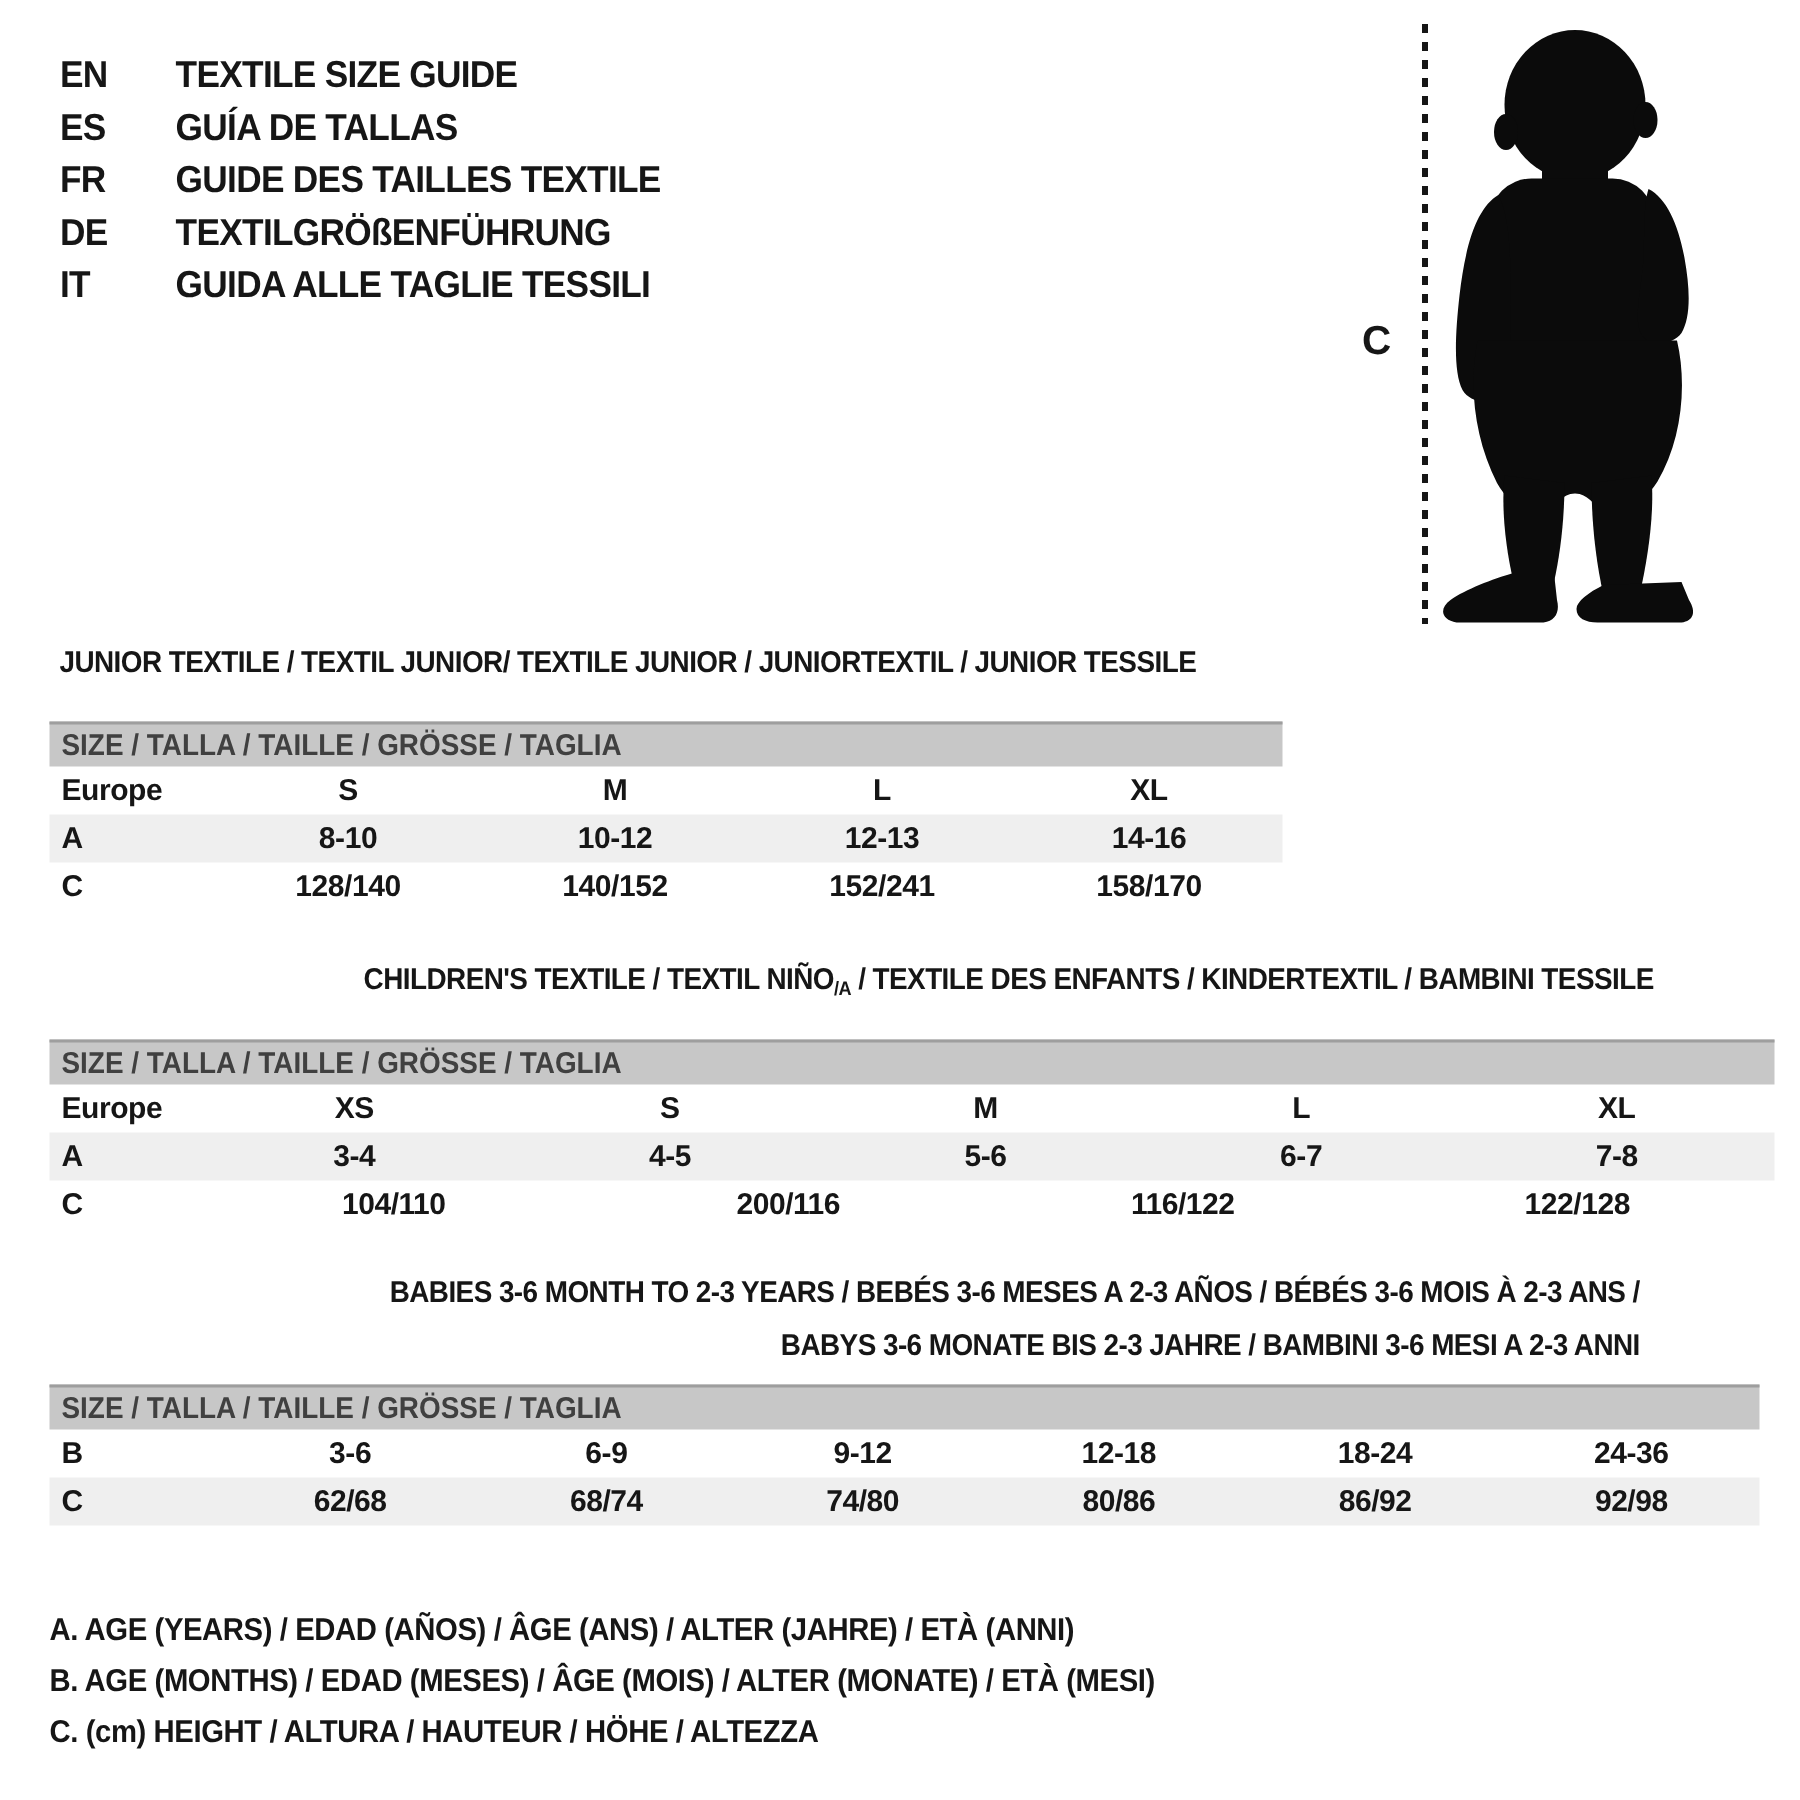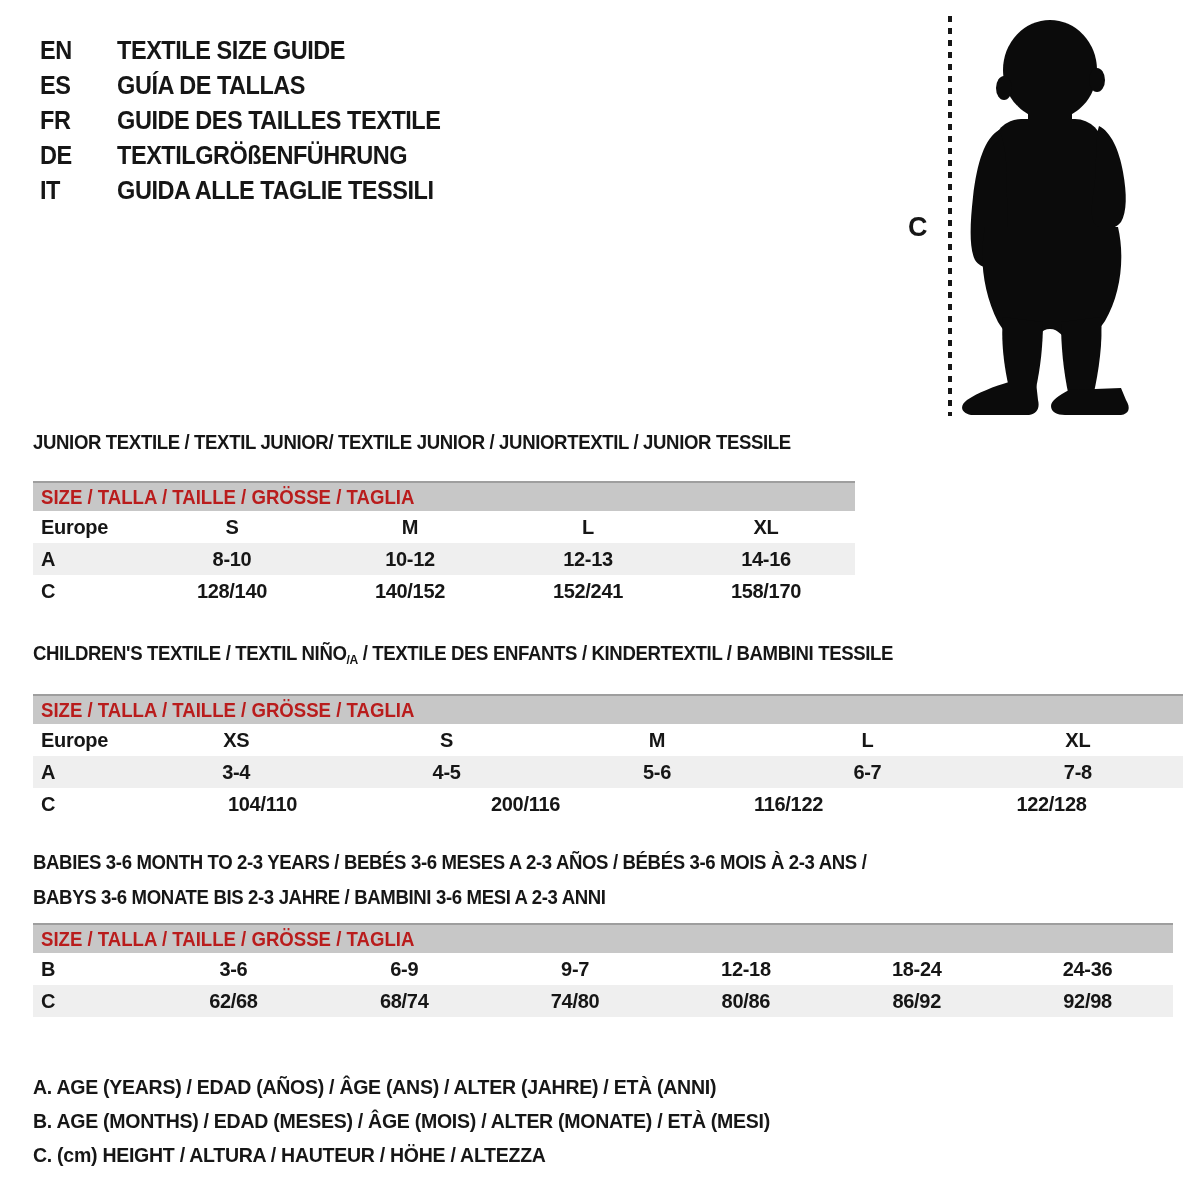--- a/index.html
+++ b/index.html
@@ -16,31 +16,31 @@
   
   .c-label{position:absolute;left:908px;top:212px;font-size:27px;}
   .dash-line{position:absolute;left:948px;top:16px;width:4px;height:400px;
              background:repeating-linear-gradient(to bottom,#161616 0 6px,transparent 6px 12px);}
   .toddler-svg{position:absolute;left:953px;top:12px;}
   
   .size-section{position:absolute;left:33px;}
   #sec-junior{top:430px;width:822px;}
   #sec-children{top:640px;width:1150px;}
   #sec-babies{top:845px;width:1140px;}
-  .sec-title{font-size:20px;letter-spacing:-0.4px;}
+  .sec-title{font-size:20px;letter-spacing:-0.4px;text-align:right;}
   .title-line{white-space:nowrap;transform:scaleX(0.93);transform-origin:0 50%;}
   #sec-junior  .title-line{line-height:24px;}
   #sec-junior  .sec-title{margin-bottom:27px;}
   #sec-children .title-line{line-height:26px;}
   #sec-children .sec-title{margin-bottom:21px;}
   #sec-babies  .title-line{line-height:35px;}
   #sec-babies  .sec-title{margin-bottom:8px;}
   .t-sub{font-size:13px;vertical-align:-4px;}
   .size-band{height:28px;line-height:28px;background:#c7c7c7;border-top:2px solid #9e9e9e;
-             padding-left:8px;font-size:20px;color:#b91c1c;overflow:hidden;}
+             padding-left:8px;font-size:20px;color:#404040;overflow:hidden;}
   .band-text{display:inline-block;transform:scaleX(0.93);transform-origin:0 50%;white-space:nowrap;}
   .trow{display:flex;height:32px;line-height:32px;font-size:20px;letter-spacing:-0.3px;}
   .trow.shade{background:#efefef;}
   .tlabel{padding-left:8px;}
   #sec-junior  .tlabel{width:102px;}
   #sec-children .tlabel{width:90px;}
   #sec-babies  .tlabel{width:107px;}
   .tcell{flex:1;text-align:center;}
   
   .legend{position:absolute;left:33px;top:1070px;}
@@ -168,21 +168,21 @@
       <div class="sec-title">
         <div class="title-line"><span class="t-part">BABIES 3-6 MONTH TO 2-3 YEARS / BEBÉS 3-6 MESES A 2-3 AÑOS / BÉBÉS 3-6 MOIS À 2-3 ANS /</span></div>
         <div class="title-line"><span class="t-part">BABYS 3-6 MONATE BIS 2-3 JAHRE / BAMBINI 3-6 MESI A 2-3 ANNI</span></div>
       </div>
       <div class="size-band"><span class="band-text">SIZE / TALLA / TAILLE / GRÖSSE / TAGLIA</span></div>
       <div class="trows">
         <div class="trow">
           <span class="tlabel">B</span>
           <span class="tcell">3-6</span>
           <span class="tcell">6-9</span>
-          <span class="tcell">9-7</span>
+          <span class="tcell">9-12</span>
           <span class="tcell">12-18</span>
           <span class="tcell">18-24</span>
           <span class="tcell">24-36</span>
         </div>
         <div class="trow shade">
           <span class="tlabel">C</span>
           <span class="tcell">62/68</span>
           <span class="tcell">68/74</span>
           <span class="tcell">74/80</span>
           <span class="tcell">80/86</span>

